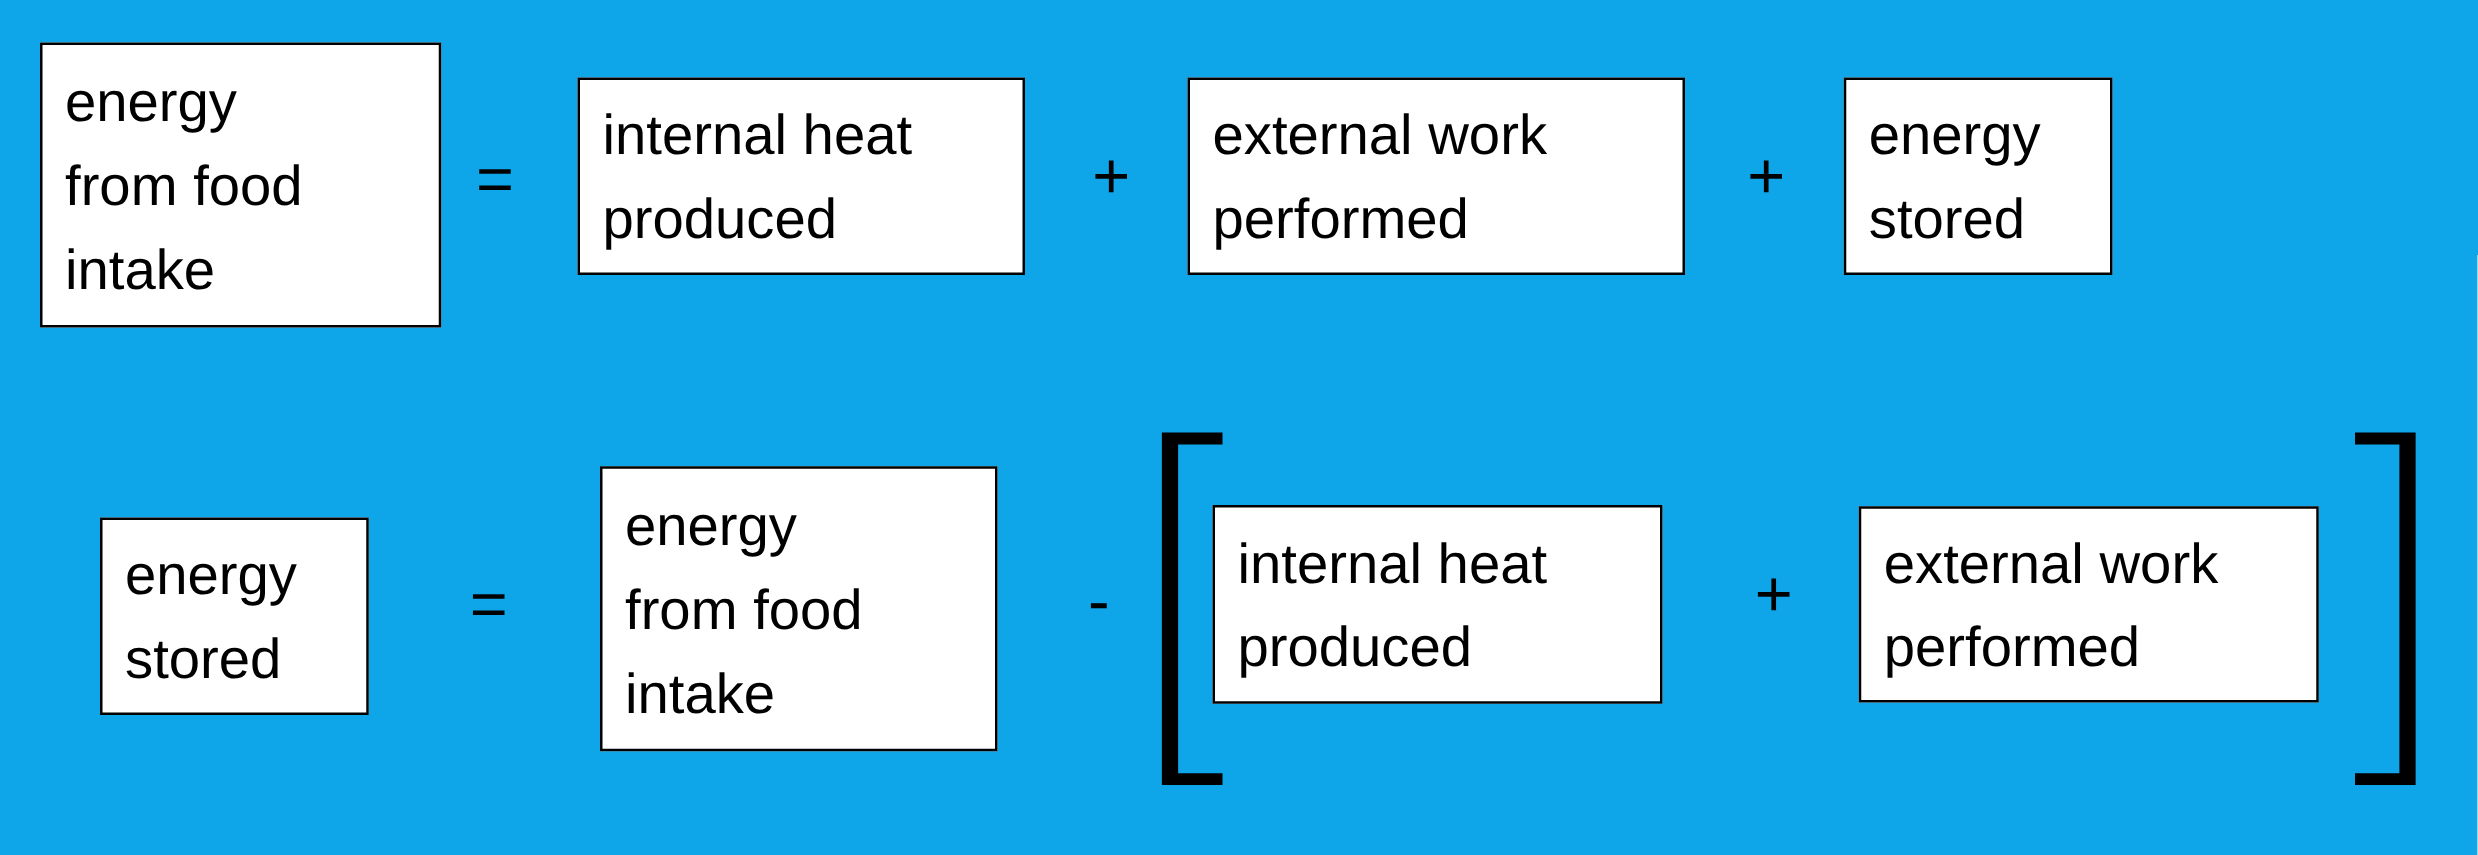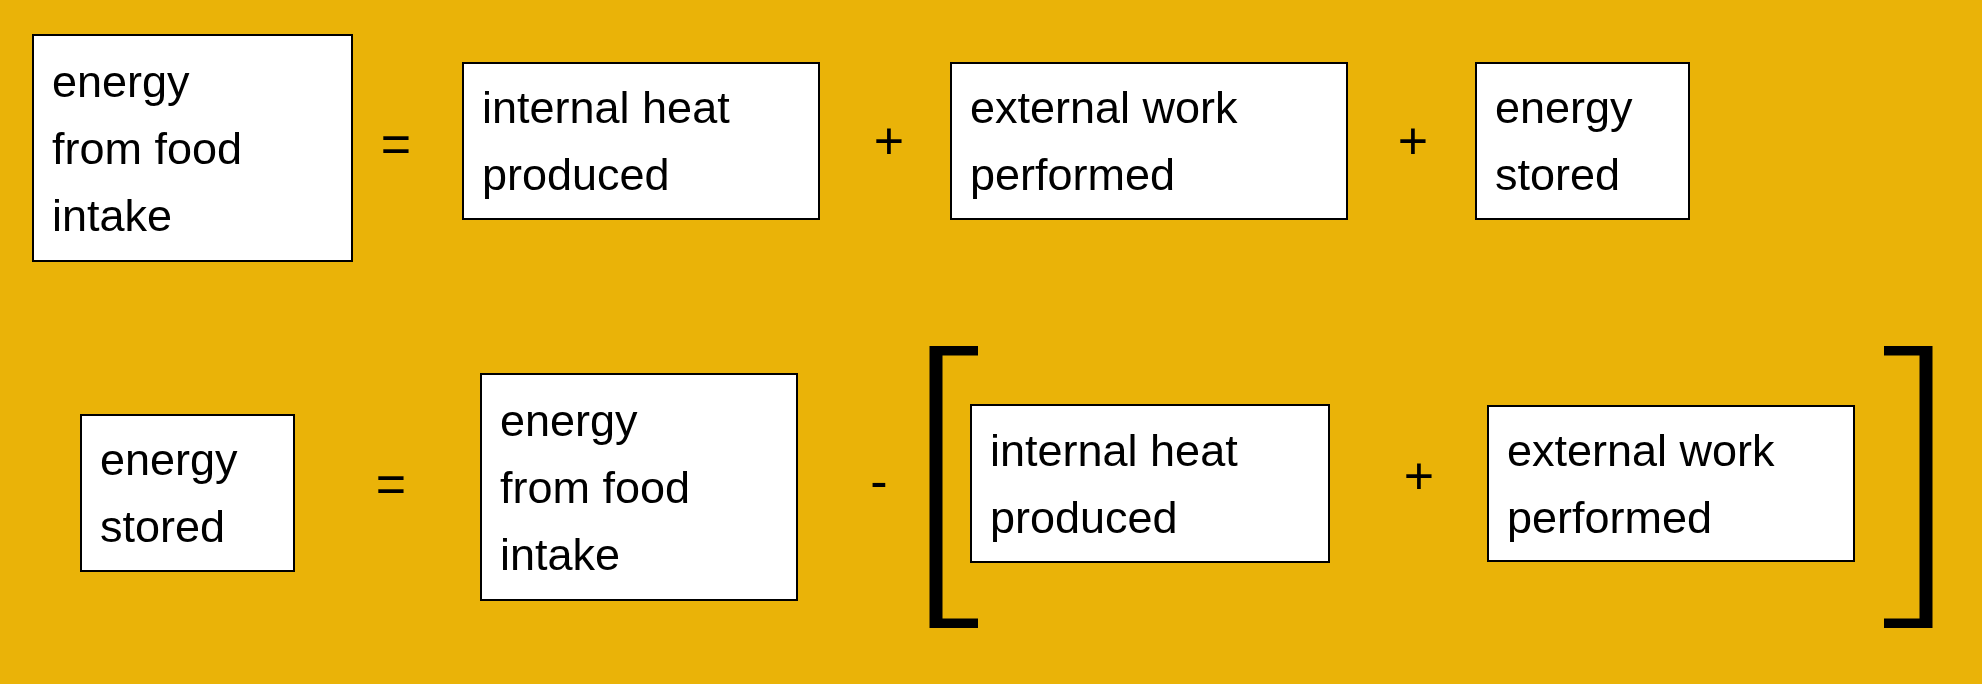--- a/index.html
+++ b/index.html
@@ -8,21 +8,21 @@
     background: #ffffff;
   }
   body {
     font-family: "Liberation Sans", sans-serif;
     color: #000000;
   }
   #canvas {
     position: relative;
     width: 1982px;
     height: 684px;
-    background: #eab308;
+    background: #0ea5e9;
     overflow: hidden;
   }
   .term-box {
     position: absolute;
     box-sizing: border-box;
     border: 2px solid #000000;
     background: #ffffff;
     display: flex;
     flex-direction: column;
     justify-content: center;

